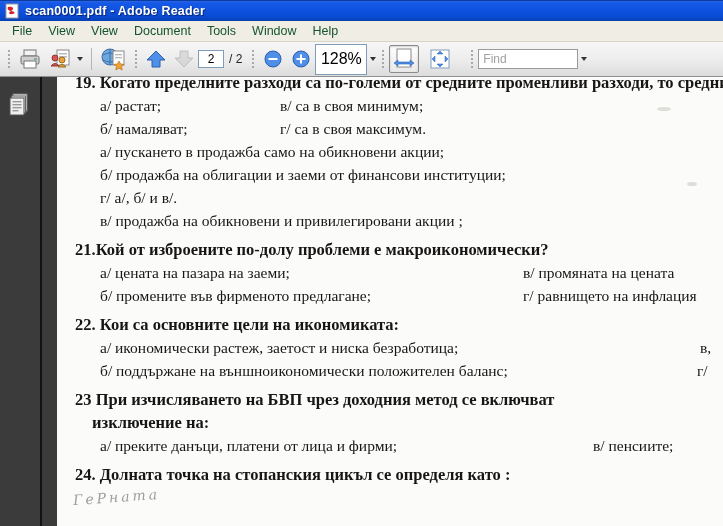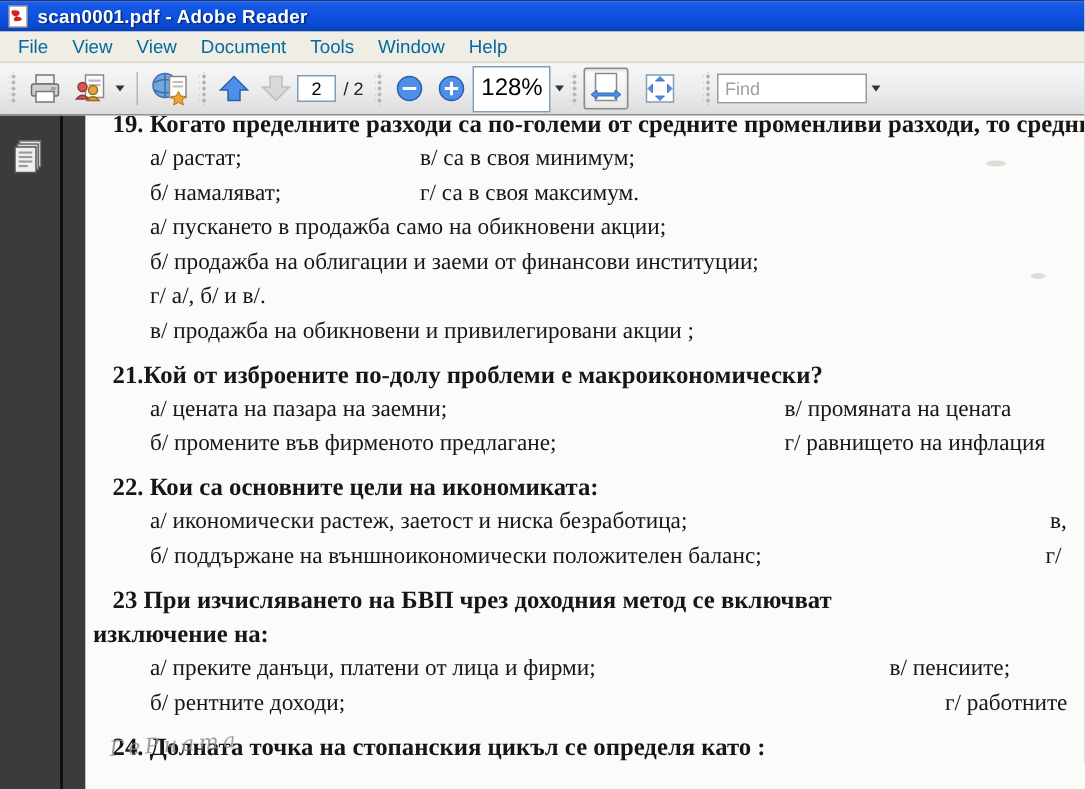--- a/index.html
+++ b/index.html
@@ -11,21 +11,21 @@
   .titlebar { height:21px; flex:0 0 21px; display:flex; align-items:center; padding-left:4px;
     background:linear-gradient(180deg,#2a63e8 0%,#1559e6 10%,#0f52e0 45%,#0a4ad2 80%,#0640b0 100%);
     border-top:1px solid #0a3ca0; }
   .titlebar .pdficon { width:16px; height:16px; margin-right:5px; }
   .titlebar .title { color:#fff; font-weight:bold; font-size:12.5px;
     text-shadow:1px 1px 1px rgba(0,0,30,.55); letter-spacing:.2px; }
 
   
   .menubar { height:21px; flex:0 0 21px; background:#f0eee4; display:flex; align-items:center;
     padding-left:4px; border-bottom:1px solid #d8d5c8; }
-  .menu-item { font-size:12.5px; color:#0369a1; padding:2px 8px; cursor:default; }
+  .menu-item { font-size:12.5px; color:#14532d; padding:2px 8px; cursor:default; }
 
   
   .toolbar { height:35px; flex:0 0 35px; display:flex; align-items:center;
     background:linear-gradient(180deg,#f7f7f7 0%,#ececec 55%,#dcdcdc 100%);
     border-bottom:1px solid #8f8f8f; padding:0 2px; }
   .grip { width:5px; height:22px; margin:0 4px;
     background-image:radial-gradient(#a9a9a9 1px, transparent 1.2px);
     background-size:4px 4px; background-position:1px 1px; }
   .tbtn { height:28px; min-width:28px; display:flex; align-items:center; justify-content:center;
     border:1px solid transparent; border-radius:2px; padding:0 2px; }
@@ -49,21 +49,21 @@
   .sidebar { width:40px; background:#3b3b3b; position:relative; }
   .nav-icon { position:absolute; left:9px; top:16px; width:22px; height:26px; cursor:pointer; }
   .vdivider { width:2px; background:#121212; }
   .canvas-strip { width:15px; background:#3b3b3b; }
 
   .docpage { flex:1; background:#fbfbf9; position:relative; overflow:hidden;
     font-family:"Liberation Serif","DejaVu Serif",serif; color:#171614; }
   .q-header { font-weight:bold; font-size:16.5px; line-height:23px; height:23px;
     padding-left:18px; margin-top:6px; white-space:nowrap; }
   .q-header.first { margin-top:-6px; }
-  .q-header.cont { margin-top:0; padding-left:5px; }
+  .q-header.cont { margin-top:0; padding-left:5px;margin-left:30px; }
   .row { position:relative; height:23px; line-height:23px; font-size:15.5px; white-space:nowrap; }
   .row .left { padding-left:43px; }
   .row .right { position:absolute; top:0; }
   .handwriting { position:absolute; left:16px; top:412px; font-style:italic; font-size:14px;
     color:#8d8d8d; transform:rotate(-4deg); letter-spacing:3px; opacity:.85;
     font-family:"DejaVu Serif",serif; }
   .artifact { position:absolute; background:#b9b9b2; opacity:.45; border-radius:50%; }
 </style>
 </head>
 <body>
@@ -203,26 +203,25 @@
       <span class="artifact" style="left:600px; top:30px; width:14px; height:4px;"></span>
       <span class="artifact" style="left:630px; top:105px; width:10px; height:4px;"></span>
     <div class="q-header first">19. Когато пределните разходи са по-големи от средните променливи разходи, то средните променливи:</div>
         <div class="row"><span class="left">а/ растат;</span><span class="right" style="left: 223px;">в/ са в своя минимум;</span></div>
         <div class="row"><span class="left">б/ намаляват;</span><span class="right" style="left: 223px;">г/ са в своя максимум.</span></div>
         <div class="row"><span class="left">а/ пускането в продажба само на обикновени акции;</span></div>
         <div class="row"><span class="left">б/ продажба на облигации и заеми от финансови институции;</span></div>
         <div class="row"><span class="left">г/ а/, б/ и в/.</span></div>
         <div class="row"><span class="left">в/ продажба на обикновени и привилегировани акции ;</span></div>
         <div class="q-header">21.Кой от изброените по-долу проблеми е макроикономически?</div>
-        <div class="row"><span class="left">а/ цената на пазара на заемни;</span><span class="right" style="left: 466px;">в/ промяната на цената</span></div>
+        <div class="row"><span class="left">а/ цената на пазара на заеми;</span><span class="right" style="left: 466px;">в/ промяната на цената</span></div>
         <div class="row"><span class="left">б/ промените във фирменото предлагане;</span><span class="right" style="left: 466px;">г/ равнището на инфлация</span></div>
         <div class="q-header">22. Кои са основните цели на икономиката:</div>
         <div class="row"><span class="left">а/ икономически растеж, заетост и ниска безработица;</span><span class="right" style="left: 643px;">в,</span></div>
         <div class="row"><span class="left">б/ поддържане на външноикономически положителен баланс;</span><span class="right" style="left: 640px;">г/</span></div>
         <div class="q-header">23 При изчисляването на БВП чрез доходния метод се включват</div>
         <div class="q-header cont">изключение на:</div>
         <div class="row"><span class="left">а/ преките данъци, платени от лица и фирми;</span><span class="right" style="left: 536px;">в/ пенсиите;</span></div>
-        <div class="row"><span class="left">б/ рентните доходи;</span><span class="right" style="left: 573px;">г/ работните</span></div>
         <div class="q-header">24. Долната точка на стопанския цикъл се определя като :</div>
       </div>
   </div>
 
 </div>
 
 </body></html>

